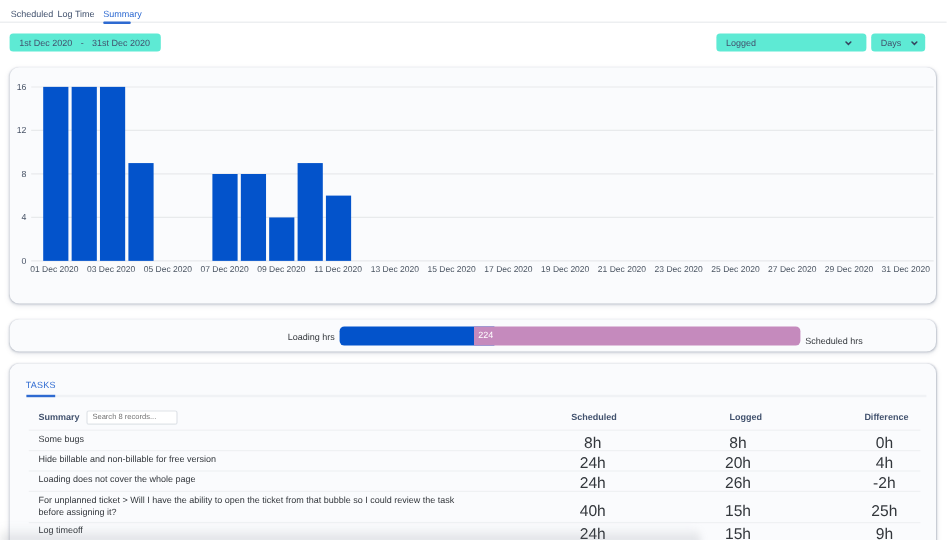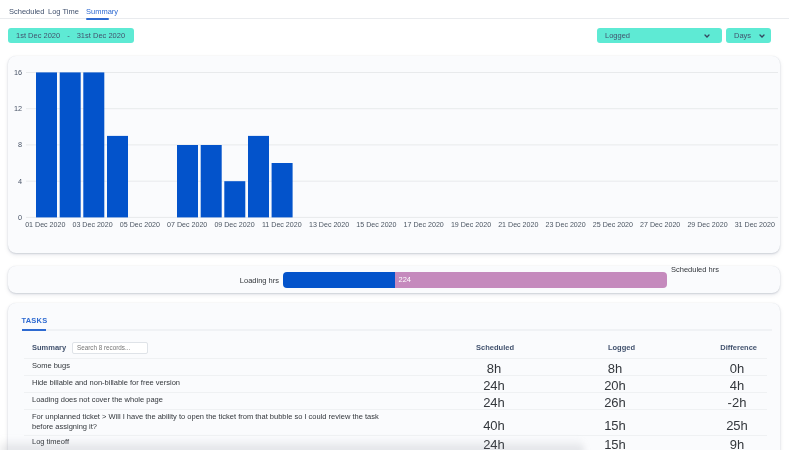--- a/index.html
+++ b/index.html
@@ -14,21 +14,21 @@
 
 .chip{position:absolute;background:#5eead4;border-radius:3px;font-size:7.5px;color:#42526e;line-height:15px;height:15px}
 .chev{display:inline-block;width:5px;height:5px;position:absolute}
 .chev svg{display:block}
 
 .card{position:absolute;left:8px;width:772px;background:#fafbfd;border-radius:8px;box-shadow:0 1px 2px rgba(23,43,77,.16),0 2px 5px rgba(23,43,77,.08),0 0 1px rgba(23,43,77,.10)}
 
 .pl{position:absolute;font-size:7.5px;color:#33373c}
 .pseg{position:absolute;height:16px;font-size:7.5px;color:#fff;line-height:16px}
 
-.tasks-title{position:absolute;left:21.5px;top:316px;font-size:7.5px;font-weight:bold;letter-spacing:.2px;color:#2e6ad1}
+.tasks-title{position:absolute;left:21.5px;top:316px;font-size:7.5px;font-weight:normal;letter-spacing:.2px;color:#2e6ad1}
 .thead-lbl{position:absolute;top:343px;font-size:7.5px;font-weight:bold;color:#42526e}
 .row-sep{position:absolute;left:24px;right:22px;height:1px;background:#eff1f3}
 .cell{position:absolute;font-size:7.5px;color:#33373c}
 .val{position:absolute;font-size:13px;color:#33373c;text-align:center;width:40px}
 </style>
 </head>
 <body>
 
 <div class="tabbar"></div>
 <span class="tab" style="left:9px">Scheduled</span>
@@ -100,21 +100,21 @@
     <text x="652.2" y="171">27 Dec 2020</text>
     <text x="699.5" y="171">29 Dec 2020</text>
     <text x="746.8" y="171">31 Dec 2020</text>
   </g>
 </svg>
 
 <div class="card" style="top:266px;height:27px"></div>
 <span class="pl" style="right:510px;top:276px">Loading hrs</span>
 <div class="pseg" style="left:283px;top:272px;width:129px;background:#0353cb;border-radius:4px 0 0 4px;text-align:right;padding-right:4px">92</div>
 <div class="pseg" style="left:394.5px;top:272px;width:272.5px;background:#c58abd;border-radius:0 4px 4px 0;padding-left:4px">224</div>
-<span class="pl" style="left:671px;top:265px">Scheduled hrs</span>
+<span class="pl" style="left:671px;top:280px">Scheduled hrs</span>
 
 <div class="card" style="top:303px;height:155px;border-radius:8px 8px 0 0"></div>
 <span class="tasks-title">TASKS</span>
 <div class="abs" style="left:21.5px;top:328.5px;width:750px;height:2px;background:#f0f2f5"></div>
 <div class="abs" style="left:21.5px;top:328.5px;width:24.5px;height:2px;background:#2e6ad1"></div>
 
 <span class="thead-lbl" style="left:32px">Summary</span>
 <input class="abs" style="left: 72px; top: 342px; width: 76px; height: 11.5px; border: 1px solid rgb(223, 227, 232); border-radius: 2px; font-size: 6.3px; color: rgb(147, 157, 170); padding-left: 4px; font-family: &quot;Liberation Sans&quot;, sans-serif;" placeholder="Search 8 records...">
 <span class="thead-lbl" style="left:474px;width:40px;text-align:right">Scheduled</span>
 <span class="thead-lbl" style="left:595px;width:40px;text-align:right">Logged</span>

